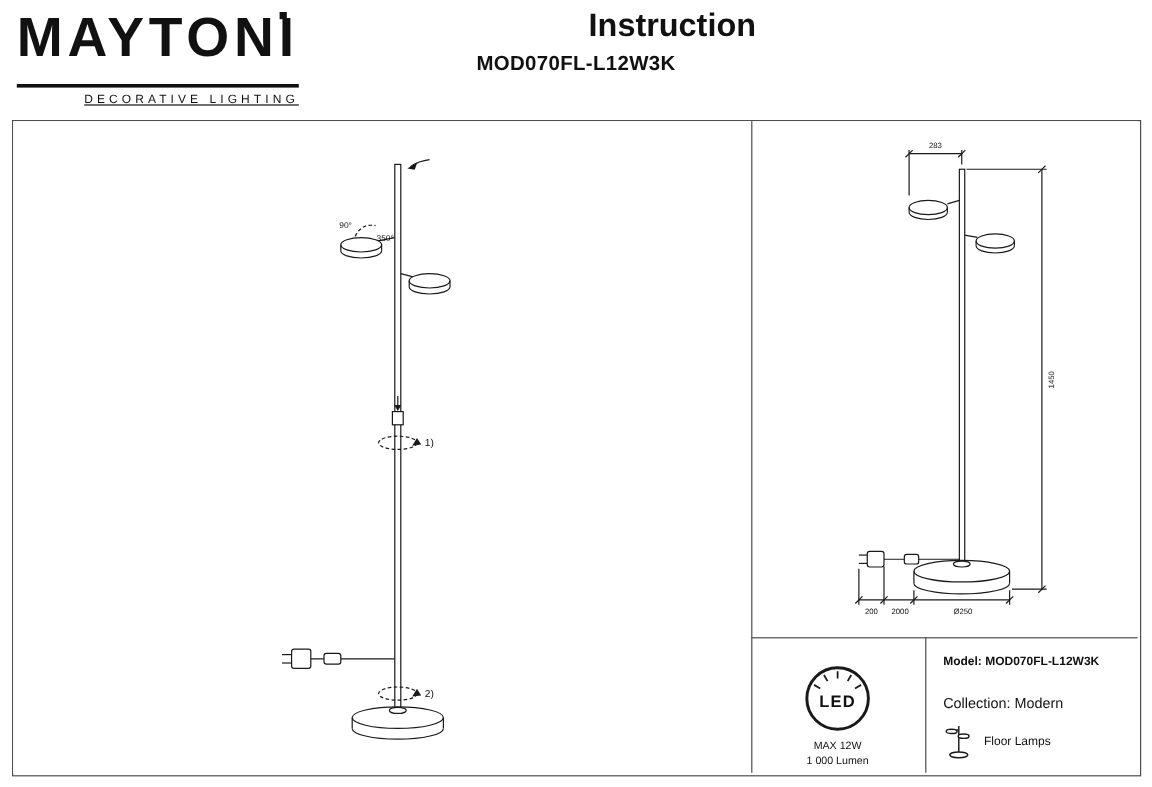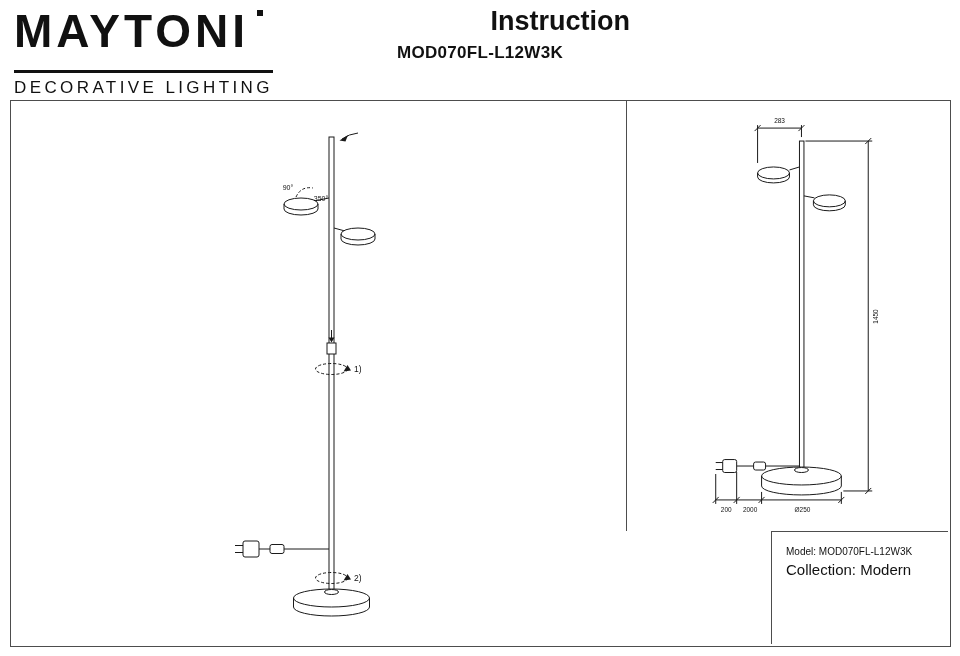--- a/index.html
+++ b/index.html
@@ -11,40 +11,40 @@
 
   
   .header { position:absolute; left:0; top:0; width:960px; height:100px; }
   .logo { position:absolute; left:14px; top:8px; display:inline-block; }
   .logo-brand {
     font-size:46px; font-weight:bold; letter-spacing:4px; line-height:1.02;
     white-space:nowrap; border-bottom:3px solid #111; padding-bottom:15px;
   }
   .logo-dot { position:absolute; right:10px; top:2px; width:6px; height:6px; background:#111; }
   .logo-sub {
-    text-align:right; font-size:17px; letter-spacing:3.4px; margin-top:5px;
-    white-space:nowrap; color:#111;
+    text-align:right; font-size:10px; letter-spacing:3.4px; margin-top:5px;
+    white-space:nowrap; color:#111;text-decoration:underline;
   }
   .title-block { position:absolute; left:330px; top:6px; width:300px; text-align:center; }
   .doc-title { font-size:27px; font-weight:bold;text-align:right; }
   .doc-model { font-size:17px; font-weight:bold; margin-top:6px; letter-spacing:.3px; }
 
   
   .frame { position:absolute; left:10px; top:100px; width:939px; height:545px; border:1px solid #4d4d4d; }
   .panel { position:absolute; box-sizing:border-box; background:#fff; }
   .panel-left  { left:0;     top:0;     width:615px; height:543px; }
   .panel-right { left:615px; top:0;     width:322px; height:430px; border-left:1px solid #4d4d4d; }
   .panel-led   { left:615px; top:430px; width:145px; height:113px; border-left:1px solid #4d4d4d; border-top:1px solid #4d4d4d; }
   .panel-info  { left:760px; top:430px; width:177px; height:113px; border-left:1px solid #4d4d4d; border-top:1px solid #4d4d4d; padding:14px 0 0 14px; }
 
   svg { display:block; }
   svg text { font-family:"Liberation Sans", sans-serif; fill:#111; stroke:none; }
 
-  .info-line  { font-size:10px; font-weight:normal; margin-bottom:4px; white-space:nowrap; }
-  .info-line2 { font-size:15px; margin-bottom:10px; white-space:nowrap; }
+  .info-line  { font-size:10px; font-weight:bold; margin-bottom:22px; white-space:nowrap; }
+  .info-line2 { font-size:12px; margin-bottom:10px; white-space:nowrap; }
   .category-row { display:flex; align-items:center; gap:10px; }
   .category-label { font-size:10px; }
 </style>
 </head>
 <body>
 
 <div class="header">
   <div class="logo">
     <div class="logo-brand">MAYTONI</div>
     <div class="logo-dot"></div>
@@ -163,25 +163,53 @@
         <line x1="212" y1="403" x2="218" y2="397"></line>
       </g>
       <text x="153" y="22" font-size="6.5" text-anchor="middle">283</text>
       <text transform="translate(252,216) rotate(-90)" x="0" y="0" font-size="6.5" text-anchor="middle">1450</text>
       <text x="99.5" y="412" font-size="6.5" text-anchor="middle">200</text>
       <text x="123.5" y="412" font-size="6.5" text-anchor="middle">2000</text>
       <text x="176" y="412" font-size="6.5" text-anchor="middle">Ø250</text>
     </svg>
   </div>
 
+  <div class="panel panel-led">
+    <svg viewBox="0 0 145 112" width="143" height="112">
+      <circle cx="72" cy="50" r="26" stroke="#1a1a1a" stroke-width="2.5" fill="none"></circle>
+      <g stroke="#1a1a1a" stroke-width="1.5">
+        <line x1="72" y1="33" x2="72" y2="27"></line>
+        <line x1="80.5" y1="35.3" x2="83.5" y2="30.1"></line>
+        <line x1="63.5" y1="35.3" x2="60.5" y2="30.1"></line>
+        <line x1="86.7" y1="41.5" x2="91.9" y2="38.5"></line>
+        <line x1="57.3" y1="41.5" x2="52.1" y2="38.5"></line>
+      </g>
+      <text x="72" y="57" font-size="14" font-weight="bold" text-anchor="middle" letter-spacing="1">LED</text>
+      <text x="72" y="93" font-size="9" text-anchor="middle">MAX 12W</text>
+      <text x="72" y="105" font-size="9" text-anchor="middle">1 000 Lumen</text>
+    </svg>
+  </div>
 
   <div class="panel panel-info">
     <div class="info-line">
       <span>Model:</span>
       <span>MOD070FL-L12W3K</span>
     </div>
     <div class="info-line2">
       <span>Collection:</span>
       <span>Modern</span>
     </div>
+    <div class="category-row">
+      <svg viewBox="0 0 24 30" width="24" height="30">
+        <g stroke="#1a1a1a" stroke-width="1.2" fill="none">
+          <line x1="13" y1="2" x2="13" y2="25"></line>
+          <line x1="13" y1="5" x2="9" y2="6"></line>
+          <ellipse cx="7" cy="6.5" rx="4.5" ry="1.8" fill="#fff"></ellipse>
+          <line x1="13" y1="9" x2="16" y2="10"></line>
+          <ellipse cx="17" cy="10.5" rx="4.5" ry="1.8" fill="#fff"></ellipse>
+          <ellipse cx="13" cy="26" rx="7.5" ry="2.4" fill="#fff"></ellipse>
+        </g>
+      </svg>
+      <span class="category-label">Floor Lamps</span>
+    </div>
   </div>
 
 </div>
 
 </body></html>

